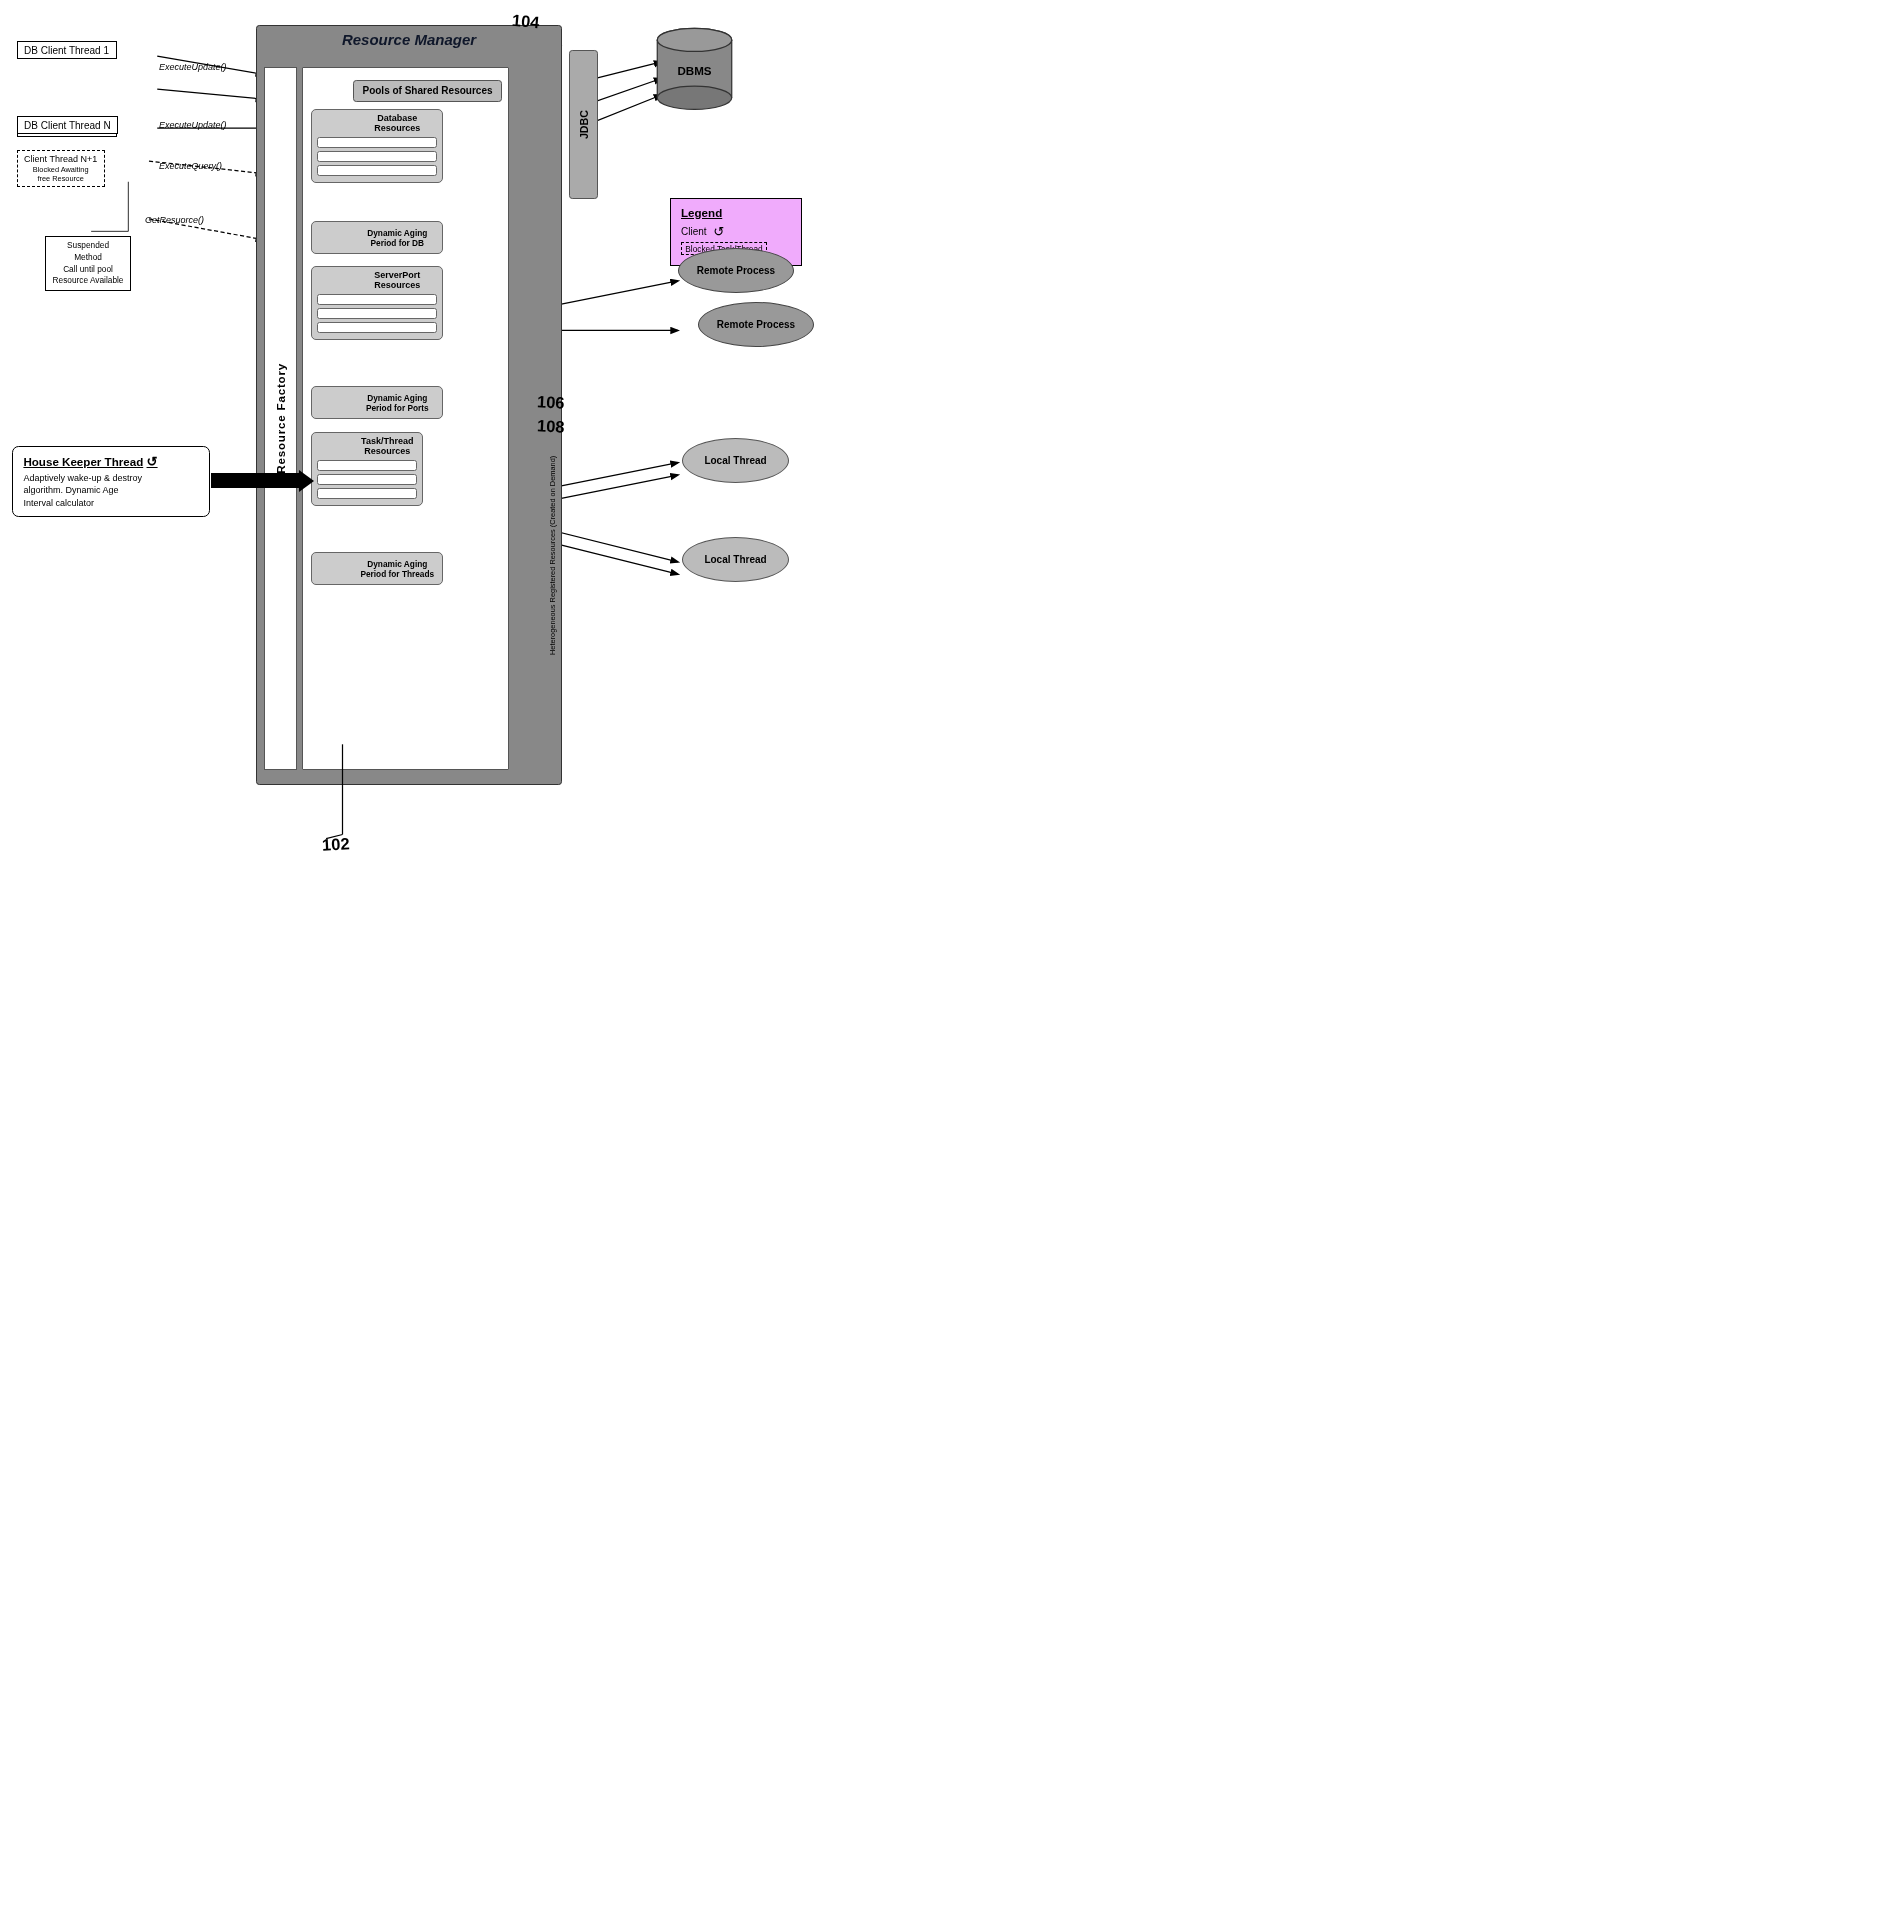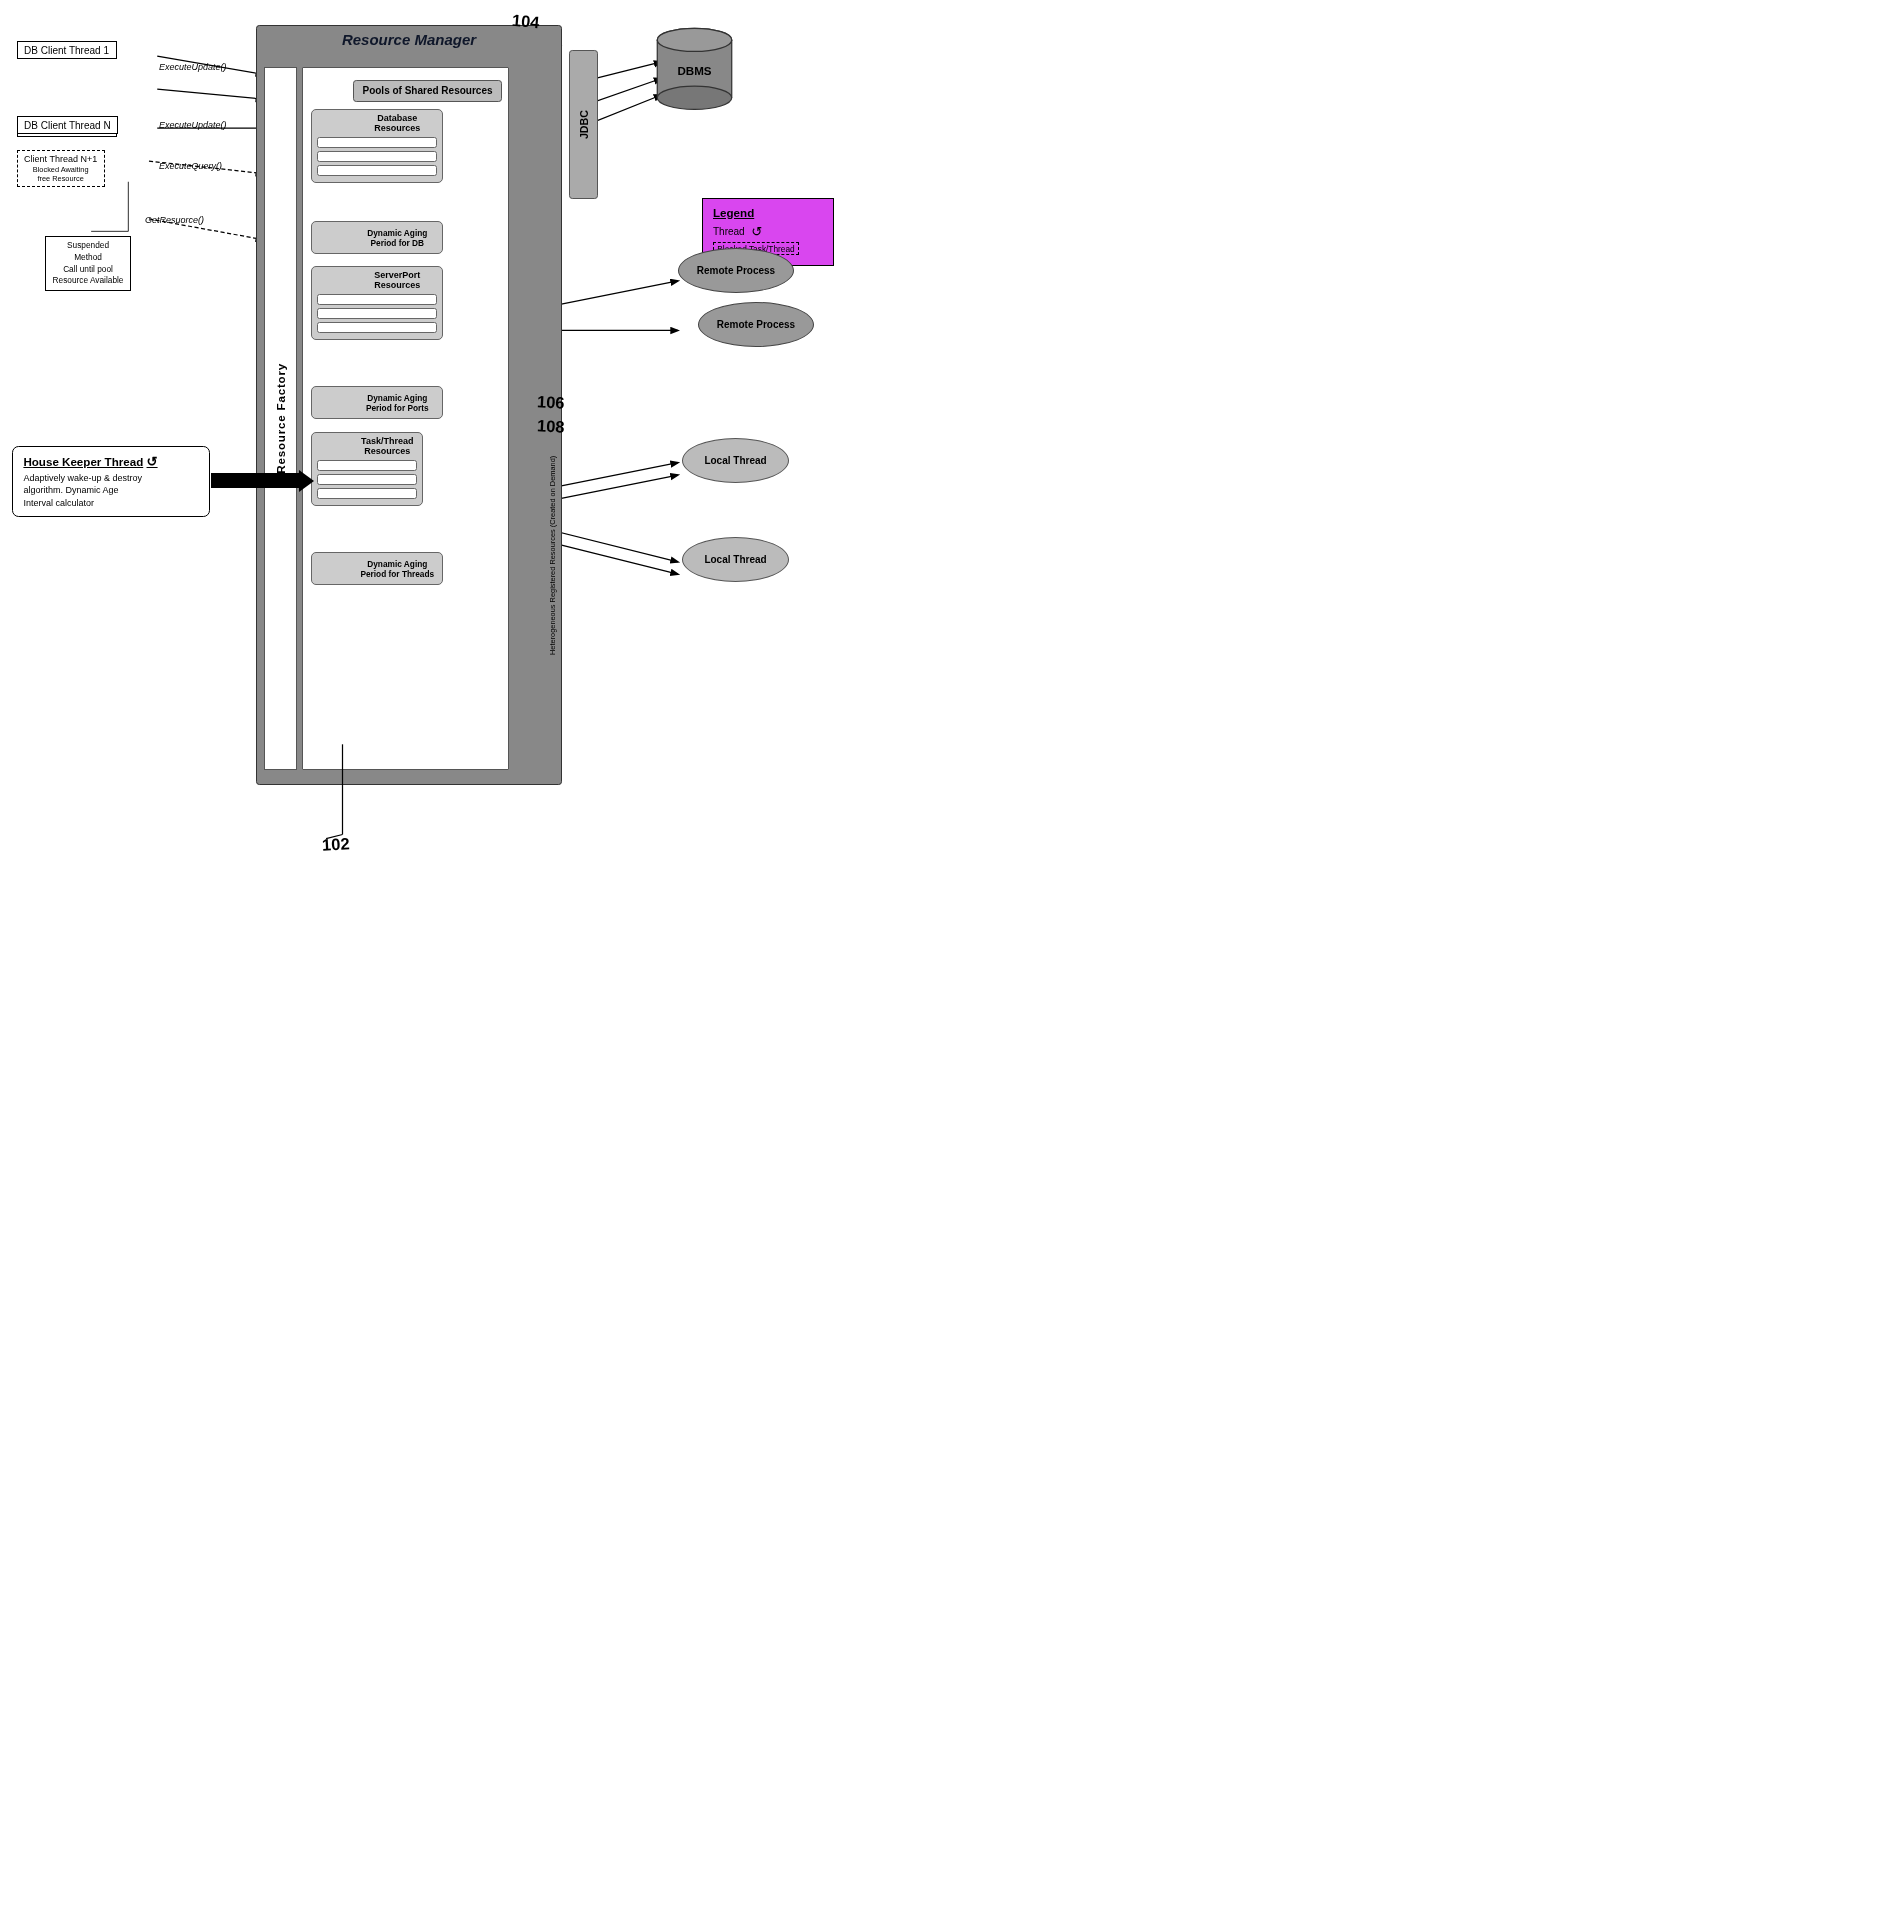--- a/index.html
+++ b/index.html
@@ -168,23 +168,22 @@
       align-items: center;
       justify-content: center;
       font-size: 10px;
       font-weight: bold;
     }
 
     
     .legend-box {
       position: absolute;
       border: 1.2px solid #000;
-      background: #d946ef;
+      background: #f0abfc;
       padding: 6.6px 10px;
-      margin-left: 32px;
     }
     .legend-title {
       font-size: 11.6px;
       font-weight: bold;
       text-decoration: underline;
       margin-bottom: 5px;
     }
     .legend-item {
       font-size: 10px;
       margin-bottom: 3.3px;
@@ -380,21 +379,21 @@
     <line x1="5" y1="18" x2="5" y2="88" stroke="#333" stroke-width="1.5"></line>
     <line x1="95" y1="18" x2="95" y2="88" stroke="#333" stroke-width="1.5"></line>
     <ellipse cx="50" cy="88" rx="45" ry="14" fill="#777" stroke="#333" stroke-width="1.5"></ellipse>
     <ellipse cx="50" cy="18" rx="45" ry="14" fill="#999" stroke="#333" stroke-width="1.5"></ellipse>
     <text x="50" y="60" text-anchor="middle" font-size="14" font-weight="bold" fill="#000">DBMS</text>
   </svg>
 
   <div class="legend-box" style="left:670px; top:198px; min-width:132px;">
     <div class="legend-title">Legend</div>
     <div class="legend-item">
-      <span>Thread</span>
+      <span>Client</span>
       <span style="font-size:13.2px;">↺</span>
     </div>
     <div class="legend-item">
       <span style="border:1.2px dashed #000; padding:0.8px 3.3px; font-size:8.3px; display:inline-block;">
         <span>Blocked Task/Thread</span>
       </span>
     </div>
   </div>
 
   <div class="remote-ellipse" style="left:678px; top:248px; width:116px; height:45px;">

